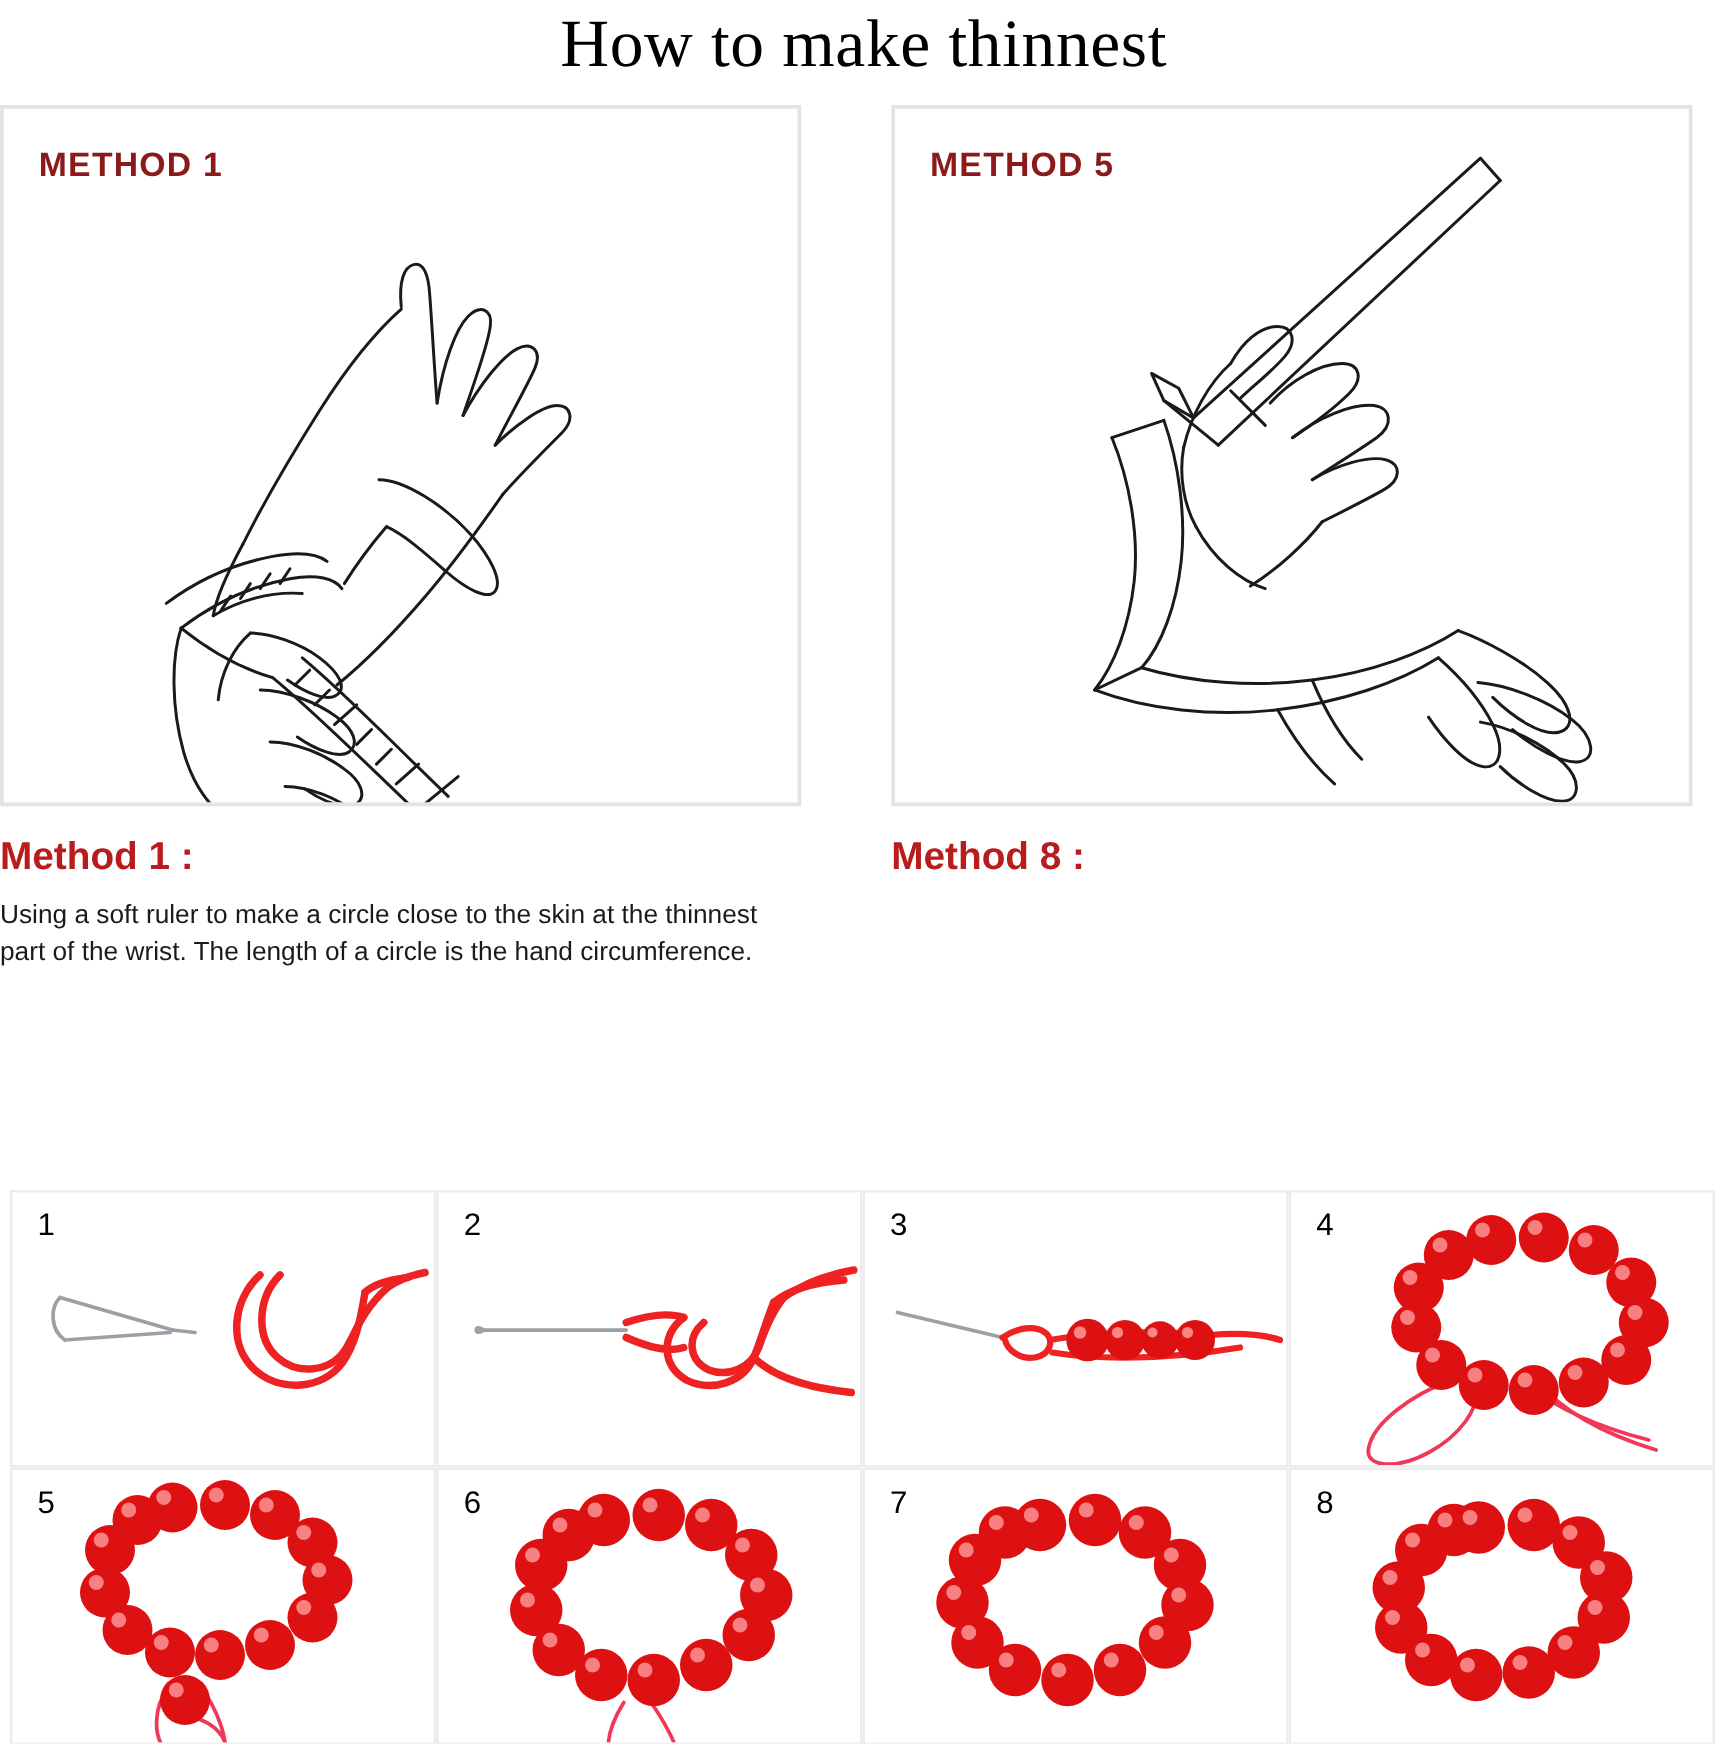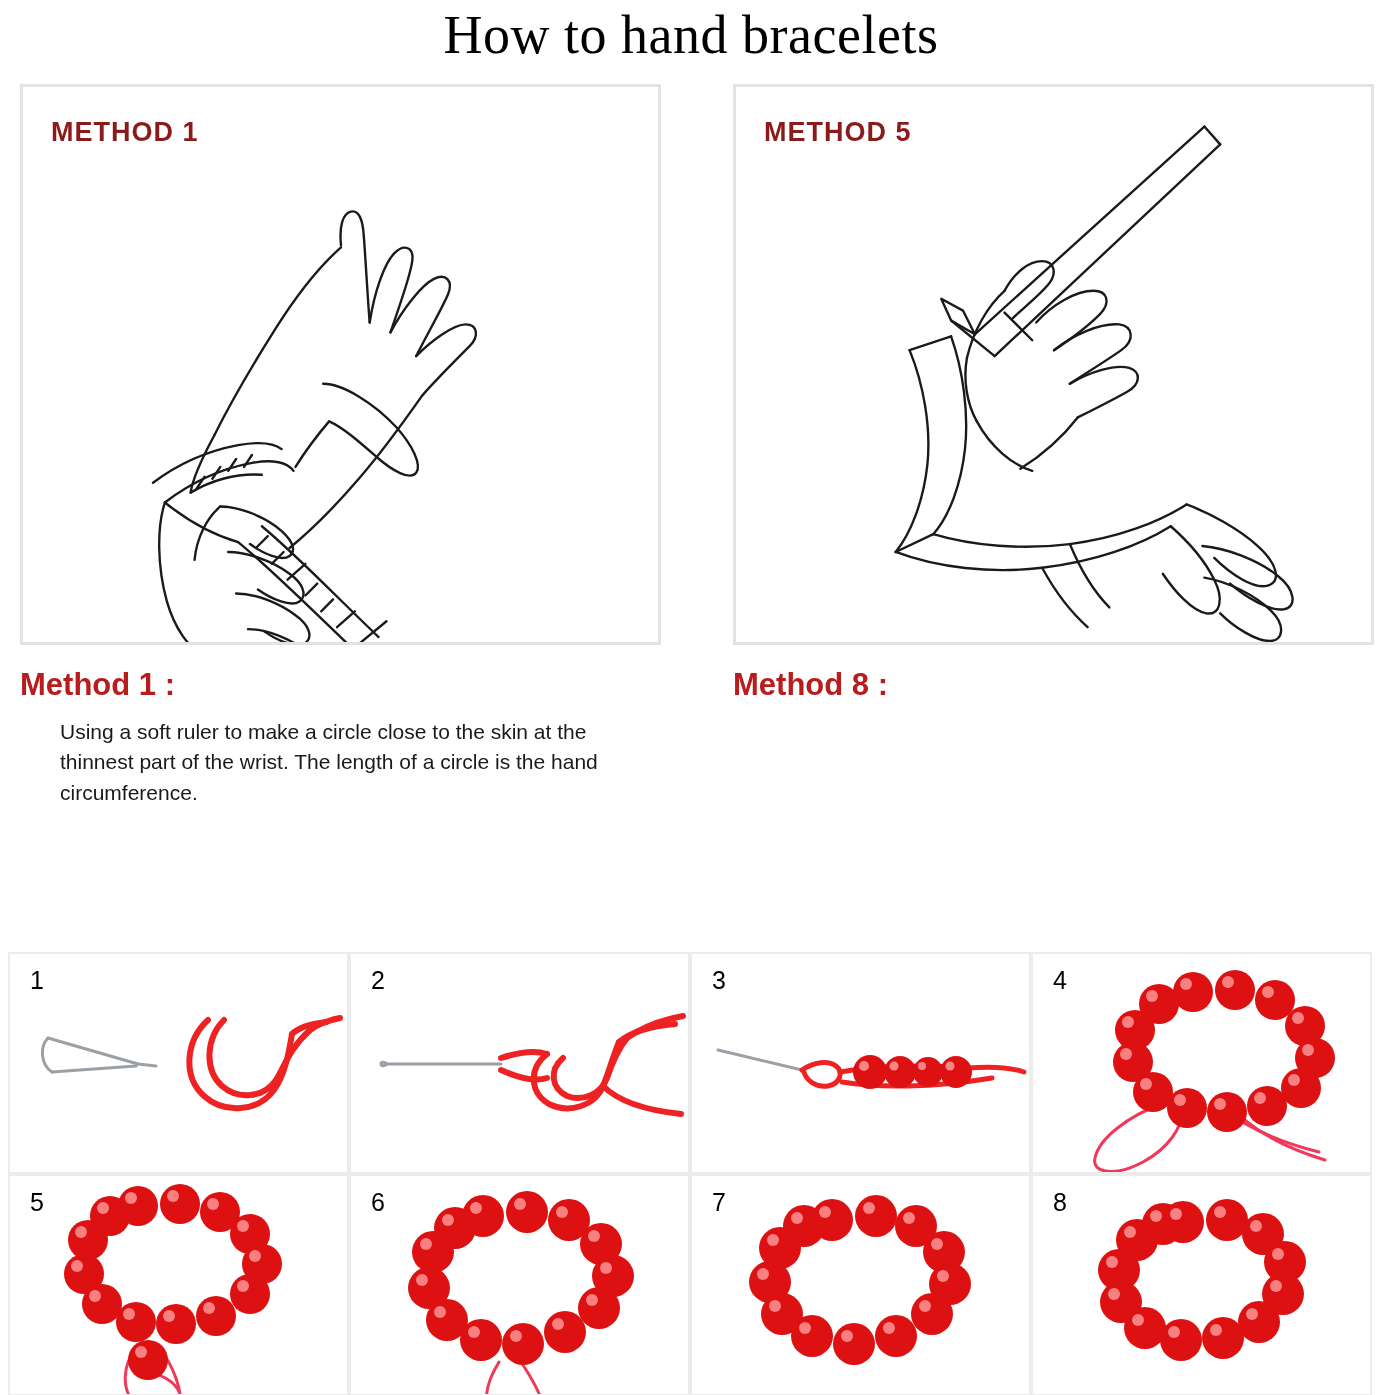--- a/index.html
+++ b/index.html
@@ -26,21 +26,21 @@
     text-align: center;
     padding-top: 4px;
     letter-spacing: 0.5px;
     color: #000000;
   }
 
   
   .methods {
     display: flex;
     gap: 72px;
-    padding: 18px 8px 0 20px;
+    padding: 18px 8px 0 0;
     box-sizing: border-box;
   }
   .method-col {
     width: 641px;
     box-sizing: border-box;
   }
   .illus-box {
     border: 3px solid #e3e3e3;
     height: 561px;
     box-sizing: border-box;
@@ -66,21 +66,20 @@
   .method-heading {
     font-size: 31px;
     font-weight: bold;
     margin: 22px 0 14px 0;
     color: #b91c1c;
   }
   .method-body {
     font-size: 21px;
     line-height: 1.45;
     color: #1a1a1a;
-    margin-left: 40px;
   }
 
   
   .steps {
     position: absolute;
     left: 8px;
     top: 952px;
     width: 1366px;
   }
   .steps-row {
@@ -108,21 +107,21 @@
     inset: 0;
     width: 100%;
     height: 100%;
   }
 </style>
 </head>
 <body>
 
 <div class="page">
 
-  <div class="title">How to hand bracelets</div>
+  <div class="title">How to make thinnest</div>
 
   <div class="methods">
 
     <div class="method-col">
       <div class="illus-box">
         <div class="method-tag">METHOD 1</div>
         <svg class="illus-svg" viewBox="0 0 635 561">
           <g fill="none" stroke="#1a1a1a" stroke-width="2.4" stroke-linecap="round" stroke-linejoin="round">
 
             <path d="M318 160 C316 140 320 128 328 126 C336 124 340 134 341 150 C343 176 345 214 347 238"></path>

